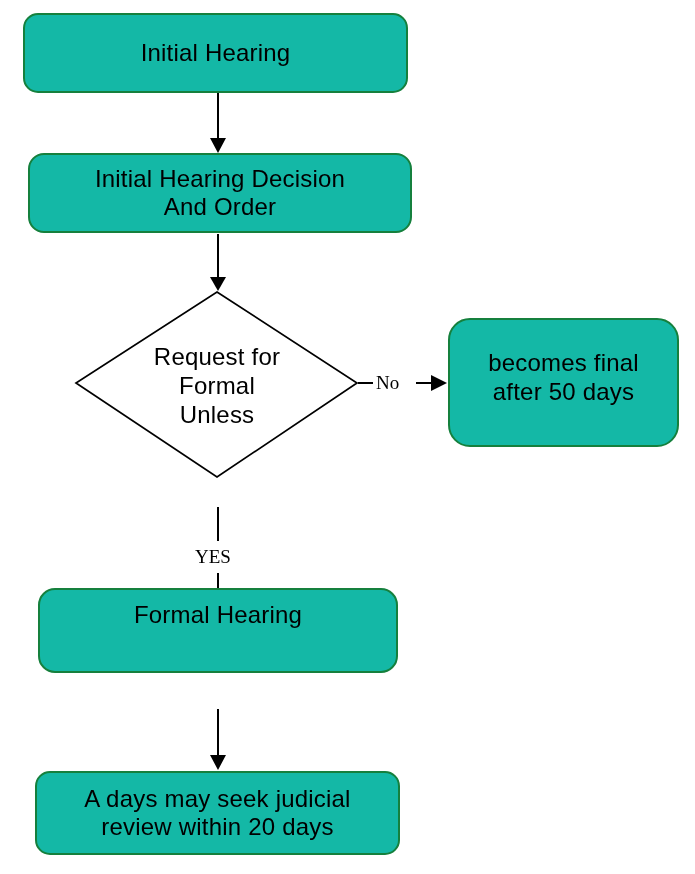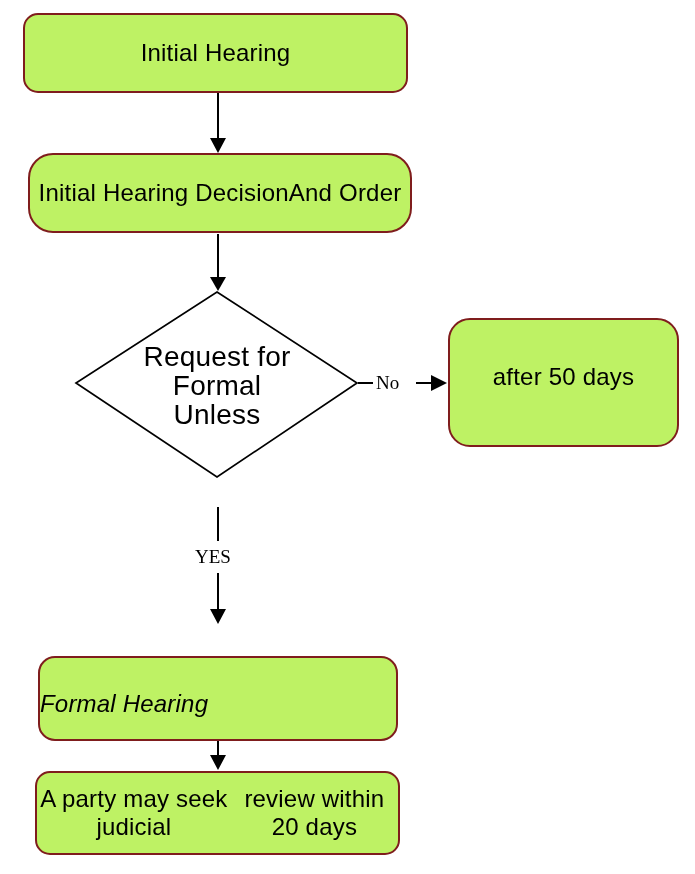--- a/index.html
+++ b/index.html
@@ -19,43 +19,43 @@
   .layer {
     position: absolute;
     left: 0;
     top: 0;
     width: 695px;
     height: 874px;
   }
   .node {
     position: absolute;
     box-sizing: border-box;
-    background: #bef264;
-    border: 2px solid #7f1d1d;
+    background: #14b8a6;
+    border: 2px solid #15803d;
     display: flex;
-    flex-direction: row;
+    flex-direction: column;
     align-items: center;
     justify-content: center;
     text-align: center;
     font-size: 24px;
     line-height: 28px;
     letter-spacing: 0.2px;
   }
   #box-initial-hearing   { left: 23px;  top: 13px;  width: 385px; height: 80px;  border-radius: 15px; }
-  #box-decision-order    { left: 28px;  top: 153px; width: 384px; height: 80px;  border-radius: 25px; }
+  #box-decision-order    { left: 28px;  top: 153px; width: 384px; height: 80px;  border-radius: 16px; }
   #box-order-final       { left: 448px; top: 318px; width: 231px; height: 129px; border-radius: 22px; line-height: 29px; padding-bottom: 12px; }
-  #box-formal-hearing    { left: 38px;  top: 656px; width: 360px; height: 85px;  border-radius: 17px; justify-content: flex-start; padding-top: 11px; font-style: italic; }
+  #box-formal-hearing    { left: 38px;  top: 588px; width: 360px; height: 85px;  border-radius: 17px; justify-content: flex-start; padding-top: 11px; }
   #box-judicial-review   { left: 35px;  top: 771px; width: 365px; height: 84px;  border-radius: 15px; }
   #diamond-text {
     position: absolute;
     left: 107px;
     top: 342px;
     width: 220px;
     text-align: center;
-    font-size: 28px;
+    font-size: 24px;
     line-height: 29px;
     letter-spacing: 0.2px;
   }
   .edge-label {
     position: absolute;
     font-family: "Liberation Serif", serif;
     font-size: 19px;
     line-height: 22px;
     color: #000000;
     text-align: left;
@@ -99,28 +99,29 @@
     <div>And Order</div>
   </div>
 
   <div id="diamond-text">
     <div>Request for</div>
     <div>Formal</div>
     <div>Unless</div>
   </div>
 
   <div class="node" id="box-order-final">
+    <div>becomes final</div>
     <div>after 50 days</div>
   </div>
 
   <div class="node" id="box-formal-hearing">
     <div>Formal Hearing</div>
   </div>
 
   <div class="node" id="box-judicial-review">
-    <div>A party may seek judicial</div>
+    <div>A days may seek judicial</div>
     <div>review within 20 days</div>
   </div>
 
   <div class="edge-label" id="label-no">No</div>
   <div class="edge-label" id="label-yes">YES</div>
 
 </div>
 
 </body></html>

